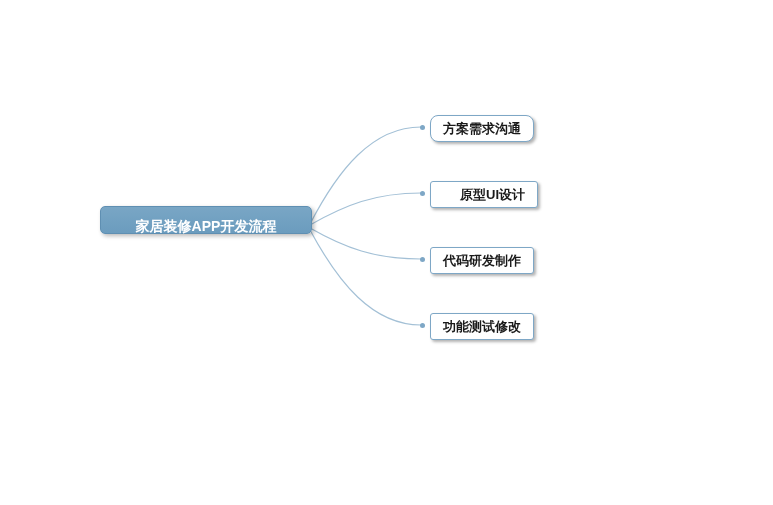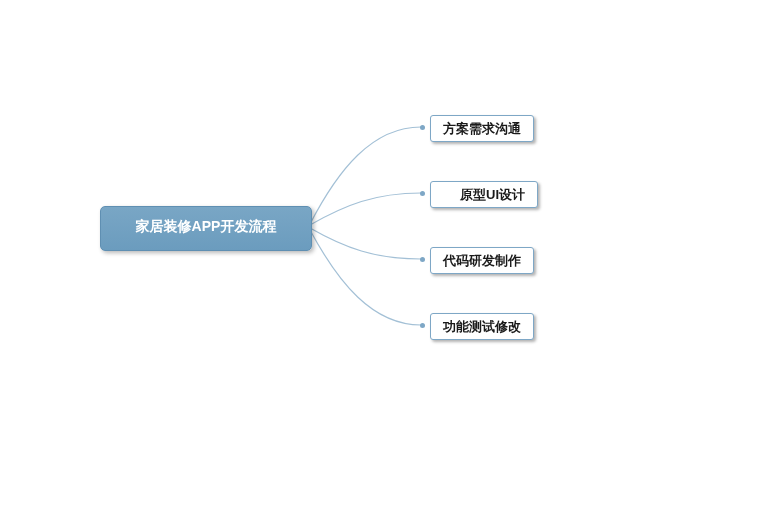--- a/index.html
+++ b/index.html
@@ -26,21 +26,21 @@
   .connector-layer path {
     fill: none;
     stroke: #a3c0d6;
     stroke-width: 1.2;
   }
   .root-node {
     position: absolute;
     left: 100px;
     top: 206px;
     width: 212px;
-    height: 45px;
+    height: 28px;
     background: linear-gradient(#79a6c5, #6b9cbe);
     border: 1px solid #5f8fb2;
     border-radius: 5px;
     box-shadow: 2px 2px 4px rgba(0,0,0,0.28);
     color: #ffffff;
     font-size: 14px;
     font-weight: bold;
     text-align: center;
     line-height: 39px;
     box-sizing: border-box;
@@ -55,21 +55,21 @@
     border-radius: 3px;
     box-shadow: 2px 2px 3px rgba(0,0,0,0.3);
     color: #1a1a1a;
     font-size: 13px;
     font-weight: bold;
     padding: 5px 12px;
     line-height: 15px;
     cursor: pointer;
     white-space: nowrap;
   }
-  .child-node.n1 { top: 115px; }
+  .child-node.n1 { top: 115px; border-radius: 8px; }
   .child-node.n2 { top: 181px; padding-left: 29px; }
   .child-node.n3 { top: 247px; }
   .child-node.n4 { top: 313px; }
   .dot {
     position: absolute;
     left: 420px;
     width: 5px;
     height: 5px;
     border-radius: 50%;
     background: #7ea7c6;

